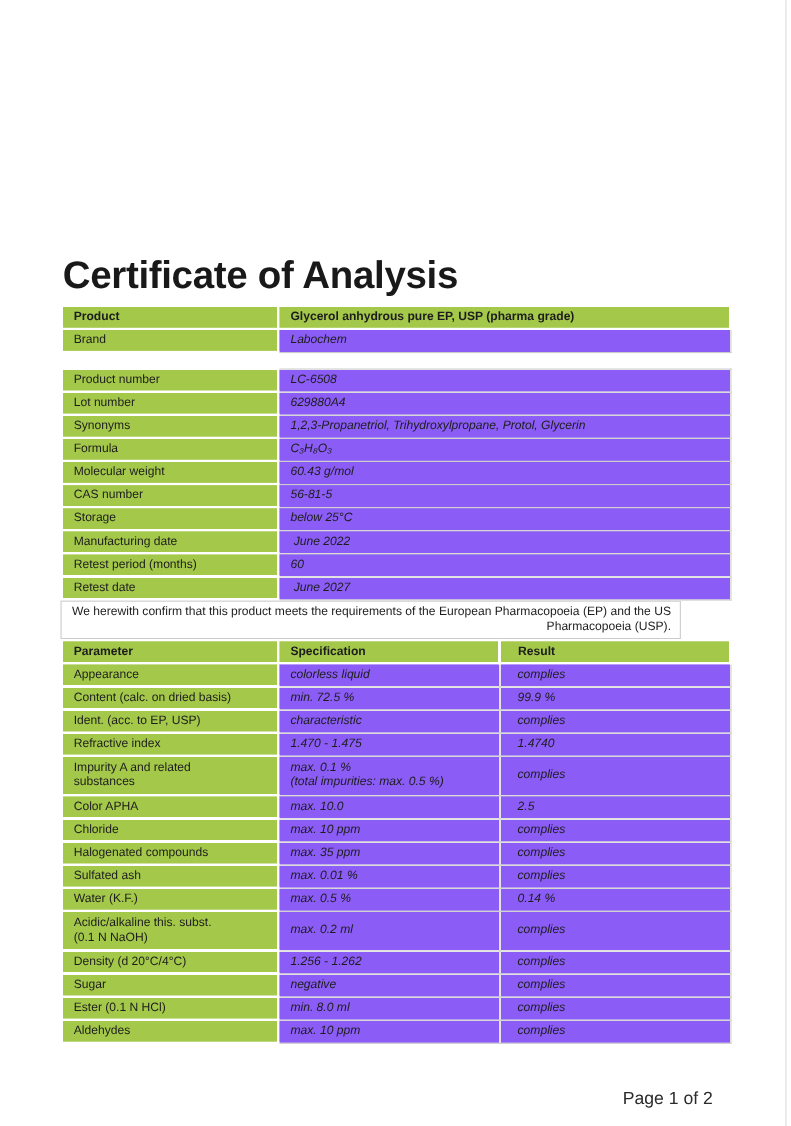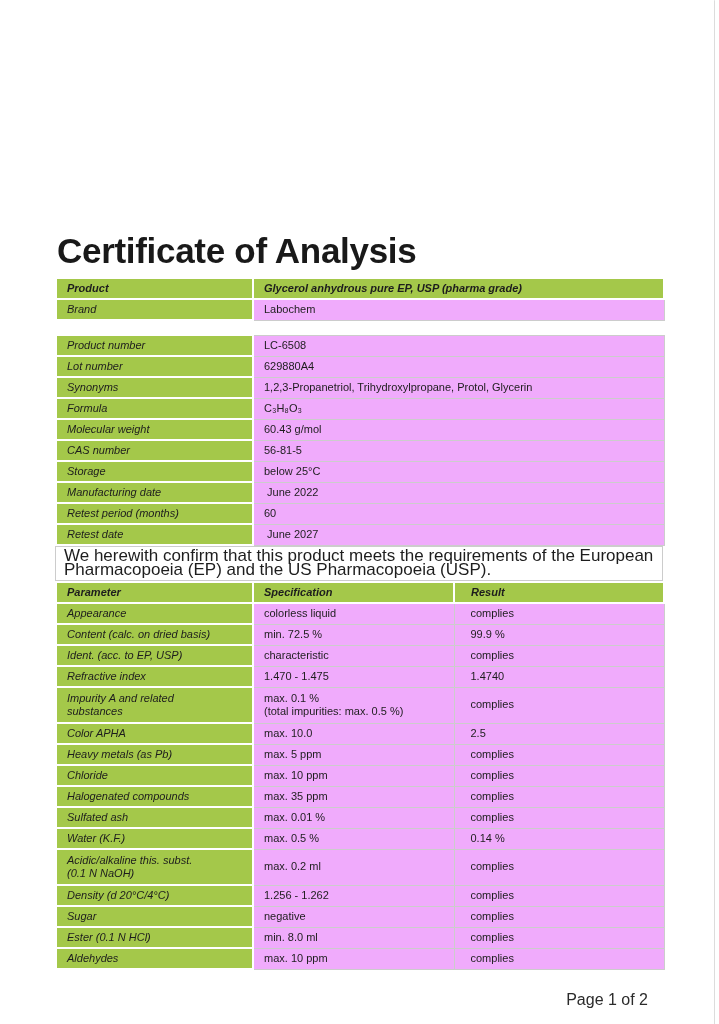--- a/index.html
+++ b/index.html
@@ -27,31 +27,32 @@
   table{
     border-collapse:collapse;table-layout:fixed;width:608px;
     font-size:11px;color:var(--text-color);
   }
   td,th{
     vertical-align:middle;text-align:left;
     padding:1px 6px 1px 10px;line-height:13.5px;
     white-space:pre-line;overflow:hidden;
   }
   td,th{height:17px;}
-  .g{background:var(--accent-green);border:2px solid #ffffff;font-style:italic;}
-  .w{background:#f0abfc;border:1px solid var(--cell-border);}
+  .g{background:var(--accent-green);border:2px solid #ffffff;}
+  .w{background:#8b5cf6;border:1px solid var(--cell-border);font-style:italic;}
   .hdr{font-weight:bold;}
   .res{padding-left:16px;margin-left:32px;}
   .row-tall td{height:32px;}
   .tbl-gap{height:13px;}
   .confirm{
-    box-sizing:border-box;width:608px;
+    box-sizing:border-box;width:564px;
     border:1px solid var(--cell-border);
-    font-size:17px;line-height:14px;padding:2px 8px 3px 8px;
+    font-size:11px;line-height:14px;padding:2px 8px 3px 8px;
     background:#ffffff;
+    text-align:right;
   }
   .footer{
     position:absolute;top:991px;left:0;width:648px;text-align:right;
     font-size:16px;color:#2b2b2b;
   }
 </style>
 </head>
 <body>
 
 <div class="page-edge"></div>
@@ -168,25 +169,20 @@
       <td class="w">max. 0.1 %
 (total impurities: max. 0.5 %)</td>
       <td class="w res">complies</td>
     </tr>
     <tr>
       <td class="g">Color APHA</td>
       <td class="w">max. 10.0</td>
       <td class="w res">2.5</td>
     </tr>
     <tr>
-      <td class="g">Heavy metals (as Pb)</td>
-      <td class="w">max. 5 ppm</td>
-      <td class="w res">complies</td>
-    </tr>
-    <tr>
       <td class="g">Chloride</td>
       <td class="w">max. 10 ppm</td>
       <td class="w res">complies</td>
     </tr>
     <tr>
       <td class="g">Halogenated compounds</td>
       <td class="w">max. 35 ppm</td>
       <td class="w res">complies</td>
     </tr>
     <tr>

